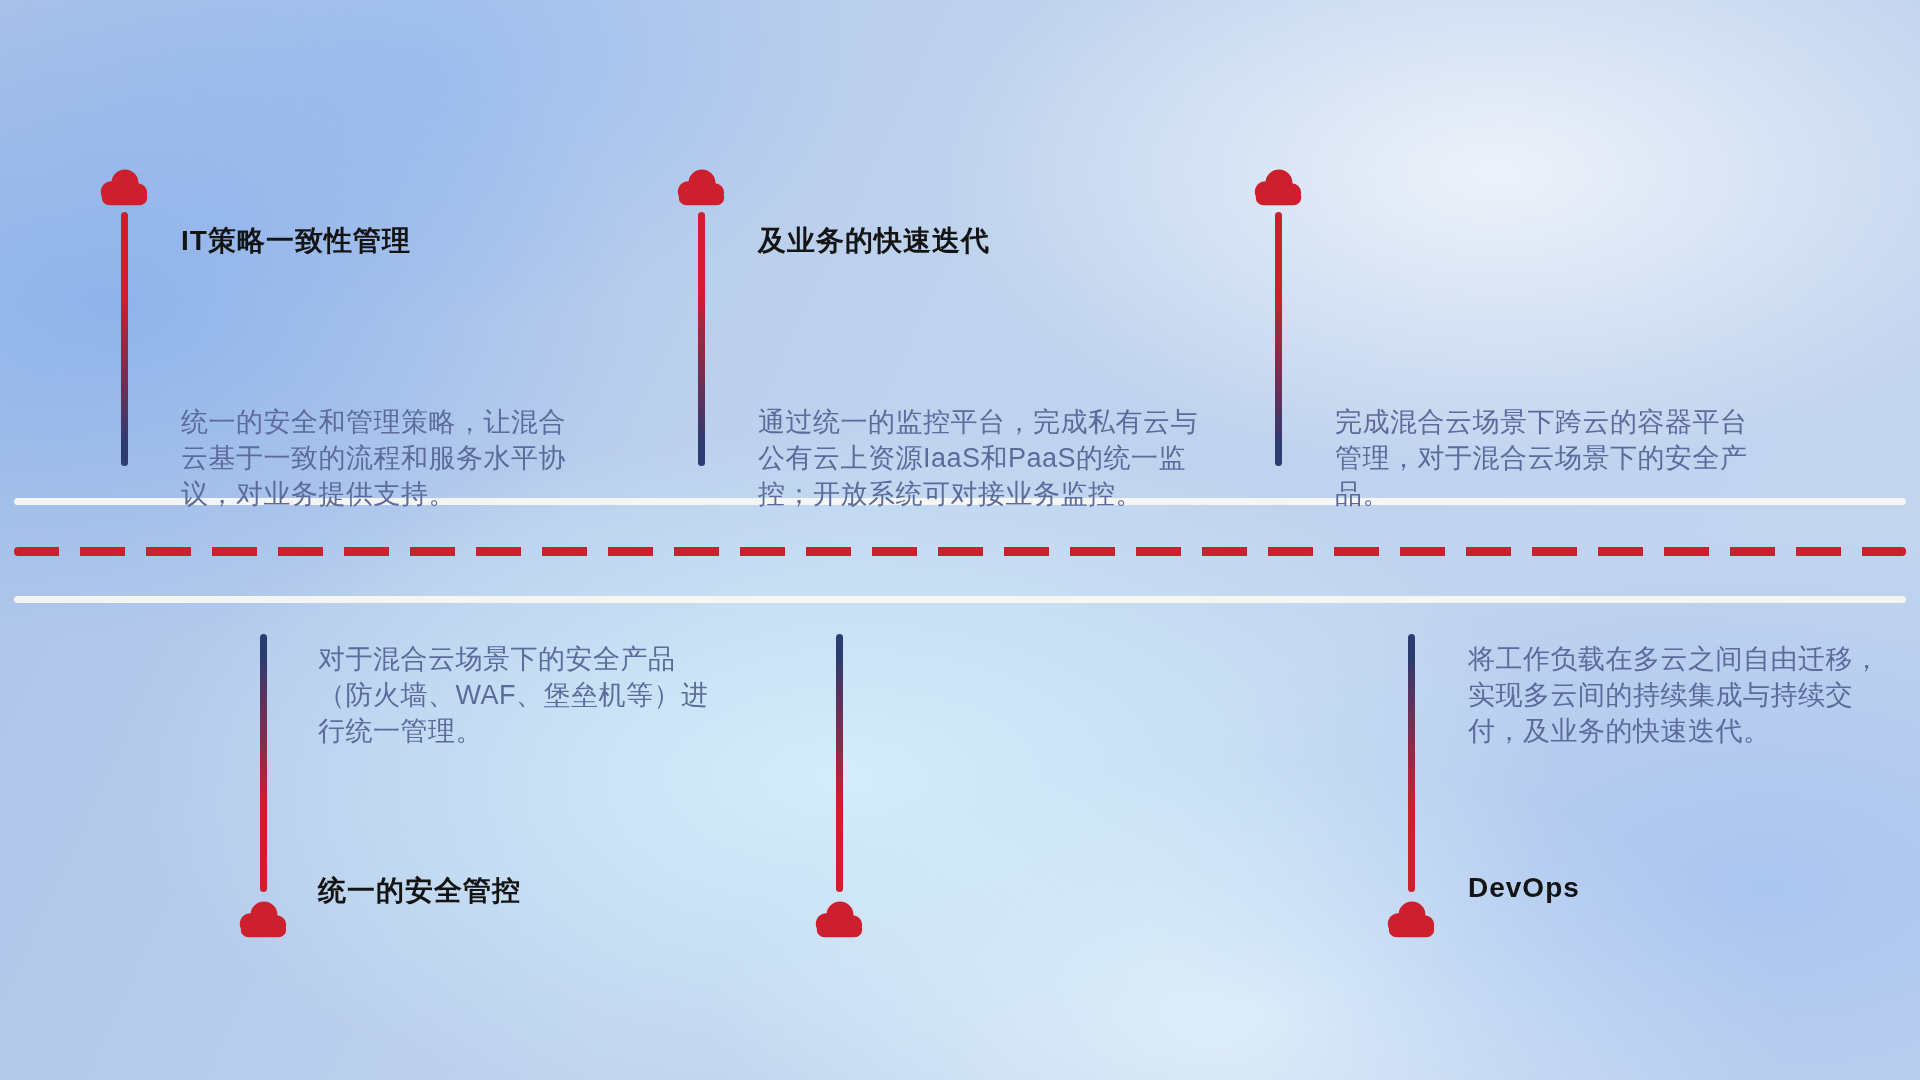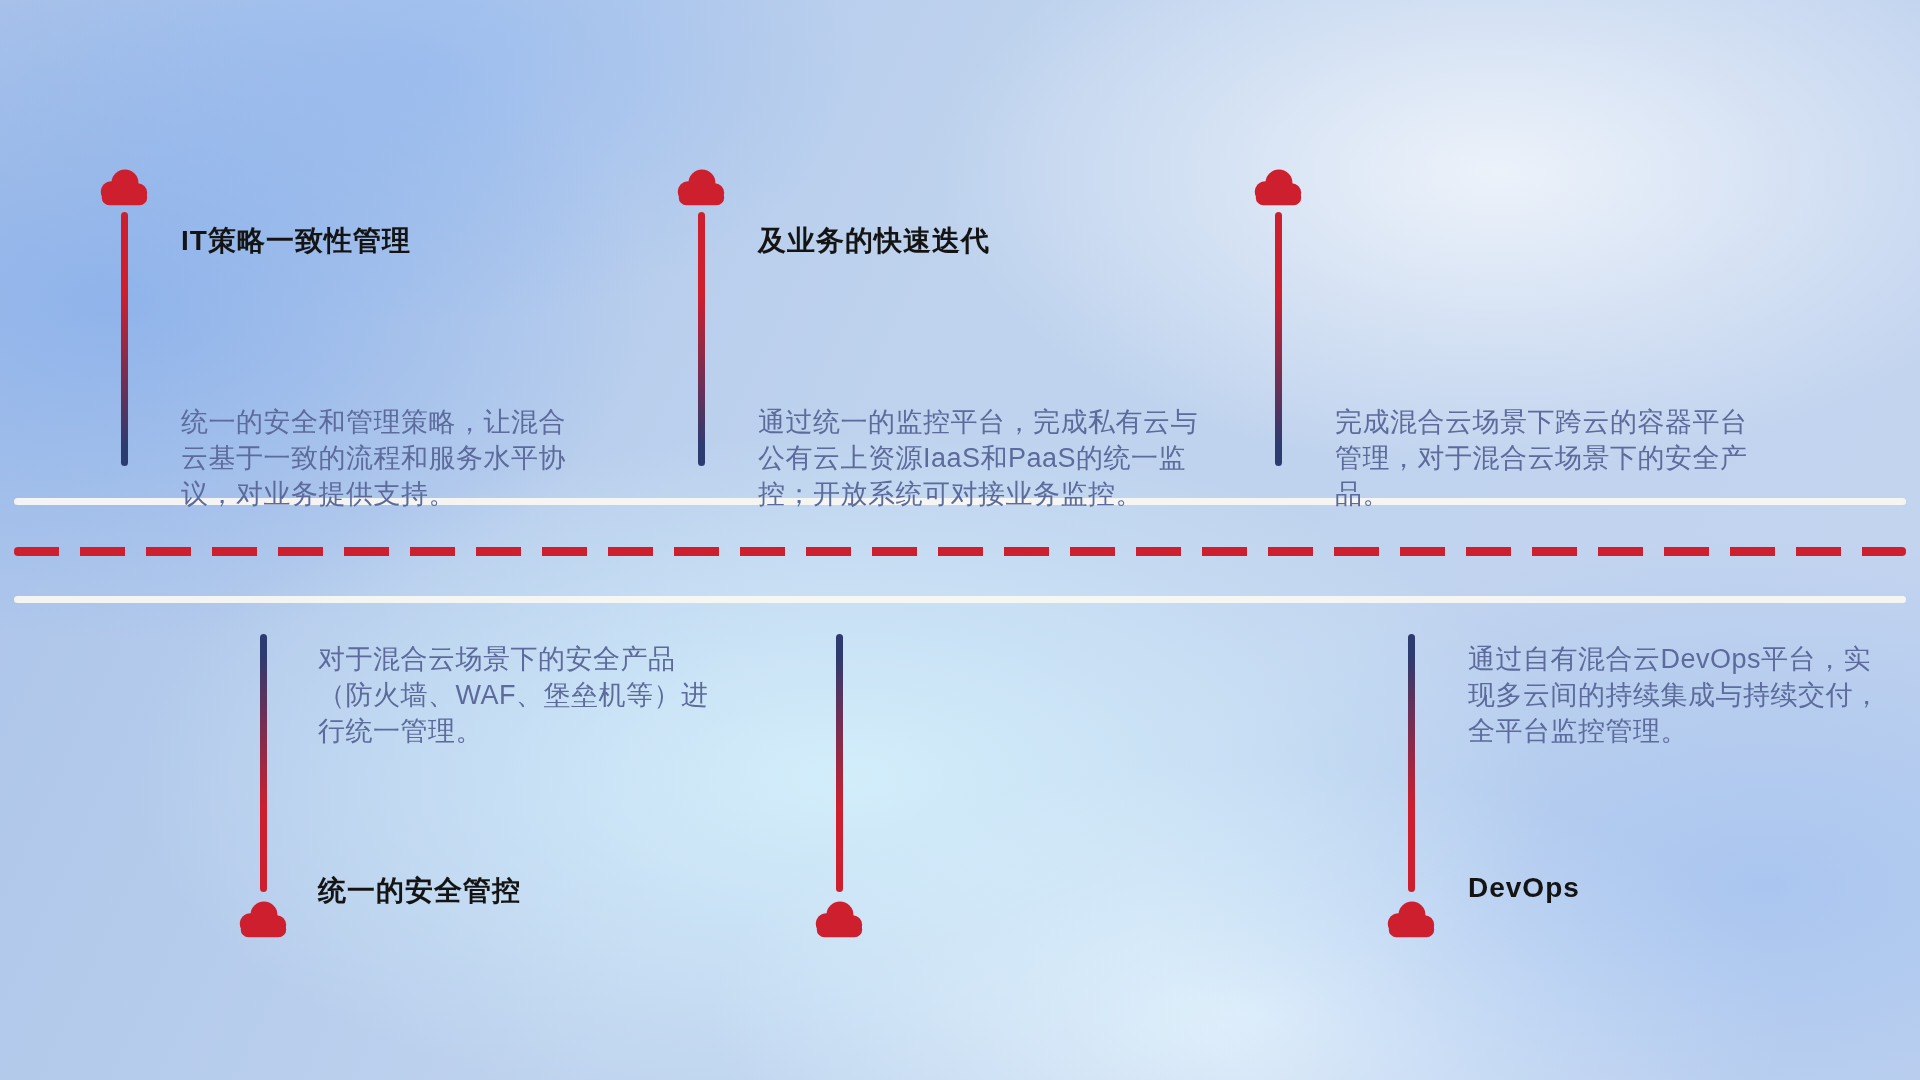--- a/index.html
+++ b/index.html
@@ -135,21 +135,21 @@
   <svg class="cloud cloud-bottom" style="left:810px" viewBox="0 0 60 42">
     <g fill="currentColor">
       <circle cx="17" cy="26" r="11"></circle>
         <circle cx="31" cy="17" r="14"></circle>
       <circle cx="44" cy="27" r="10"></circle>
         <rect x="7" y="24" width="47" height="16" rx="8"></rect>
     </g>
   </svg>
 
   <div class="stem up" style="left:1408px"></div>
-  <div class="item-desc bottom" style="left:1468px; width:420px">通过自有混合云DevOps平台，实现多云间的持续集成与持续交付，全平台监控管理。</div>
+  <div class="item-desc bottom" style="left:1468px; width:420px">将工作负载在多云之间自由迁移，实现多云间的持续集成与持续交付，及业务的快速迭代。</div>
   <div class="item-title bottom" style="left:1468px">DevOps</div>
   <svg class="cloud cloud-bottom" style="left:1382px" viewBox="0 0 60 42">
     <g fill="currentColor">
       <circle cx="17" cy="26" r="11"></circle>
         <circle cx="31" cy="17" r="14"></circle>
       <circle cx="44" cy="27" r="10"></circle>
         <rect x="7" y="24" width="47" height="16" rx="8"></rect>
     </g>
   </svg>
 

